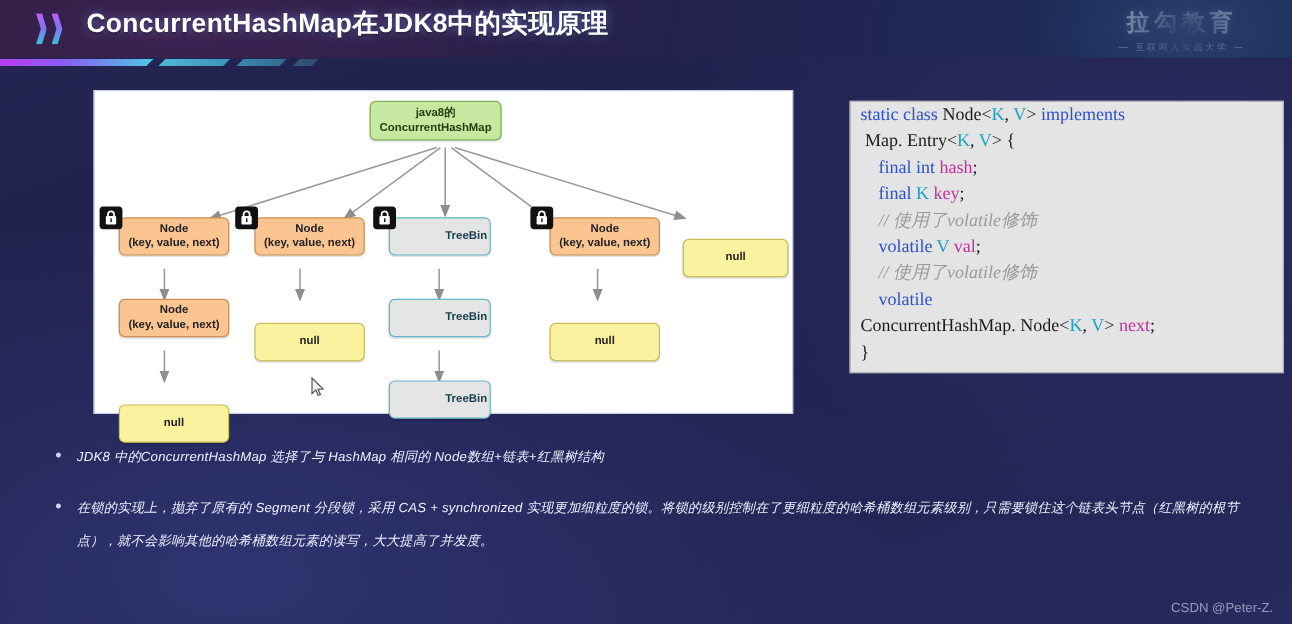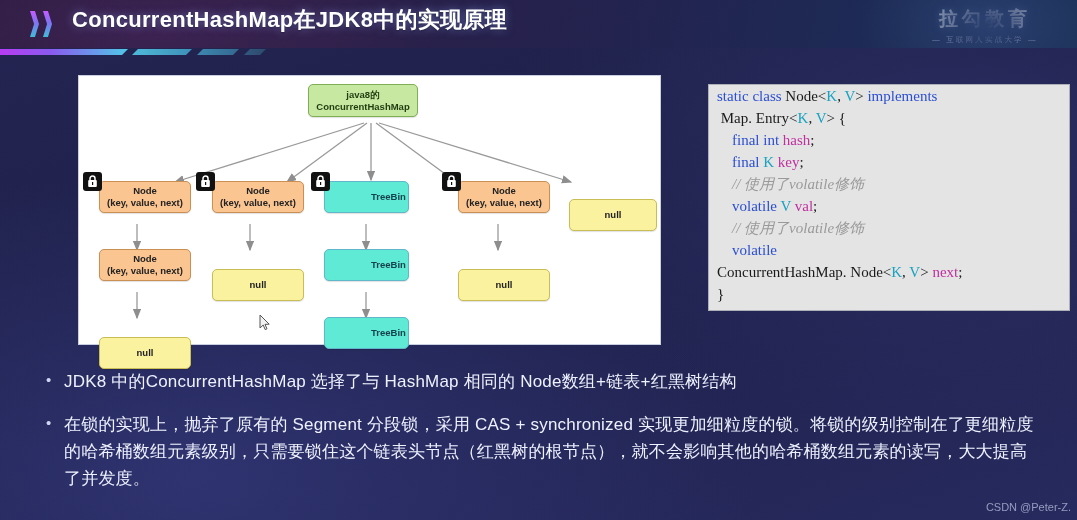--- a/index.html
+++ b/index.html
@@ -77,21 +77,21 @@
   }
   .nbox{
     position:absolute;box-sizing:border-box;border-radius:5px;
     border:1px solid #9a9a9a;
     display:flex;align-items:center;justify-content:center;text-align:center;
     font-size:9.5px;font-weight:bold;color:#222;line-height:1.25;
     box-shadow:0 1px 1px rgba(0,0,0,.12);
   }
   .nbox.root{background:#c6e8a0;border-color:#7fae55;color:#1f3d10;}
   .nbox.node{background:#fbc592;border-color:#c98f53;}
-  .nbox.tree{background:#5eead4;border-color:#5fb7c9;color:#16414d;padding-left:44px;}
+  .nbox.tree{background:#e5e5e5;border-color:#5fb7c9;color:#16414d;padding-left:44px;}
   .nbox.nul{background:#fbf2a0;border-color:#c9bd55;margin-top:20px;}
   .lock{
     position:absolute;width:19px;height:19px;border-radius:3px;background:#111;
     display:flex;align-items:center;justify-content:center;z-index:4;
   }
   .lock svg{display:block;}
   #diagram svg.wires{position:absolute;left:0;top:0;width:583px;height:270px;}
   #cursor{position:absolute;left:180px;top:238px;width:12px;height:17px;z-index:6;}
 
   
@@ -108,24 +108,24 @@
   #code .cm{color:#9a9a9a;font-style:italic;}
   #code .pl{color:#1a1a1a;}
 
   
   #bullets{position:absolute;left:46px;top:368px;width:990px;color:#e9edfb;}
   .bullet{display:flex;margin-bottom:16px;}
   .bullet .dot{
     flex:0 0 18px;font-size:15px;line-height:24px;color:#cdd5f0;text-align:left;
   }
   .bullet .btext{
-    font-size:17px;line-height:27px;color:#eef1ff;letter-spacing:.2px;
+    font-size:11px;line-height:27px;color:#eef1ff;letter-spacing:.2px;font-style:italic;
   }
   #watermark{
-    position:absolute;right:6px;bottom:7px;font-size:11px;color:#9aa2c4;opacity:.95;text-align:right;
+    position:absolute;right:16px;bottom:7px;font-size:11px;color:#9aa2c4;opacity:.95;text-align:right;
   }
 </style>
 </head>
 <body>
 
 <div id="slide">
 
   <div id="header">
     <div class="chev">
       <i class="a"></i>

